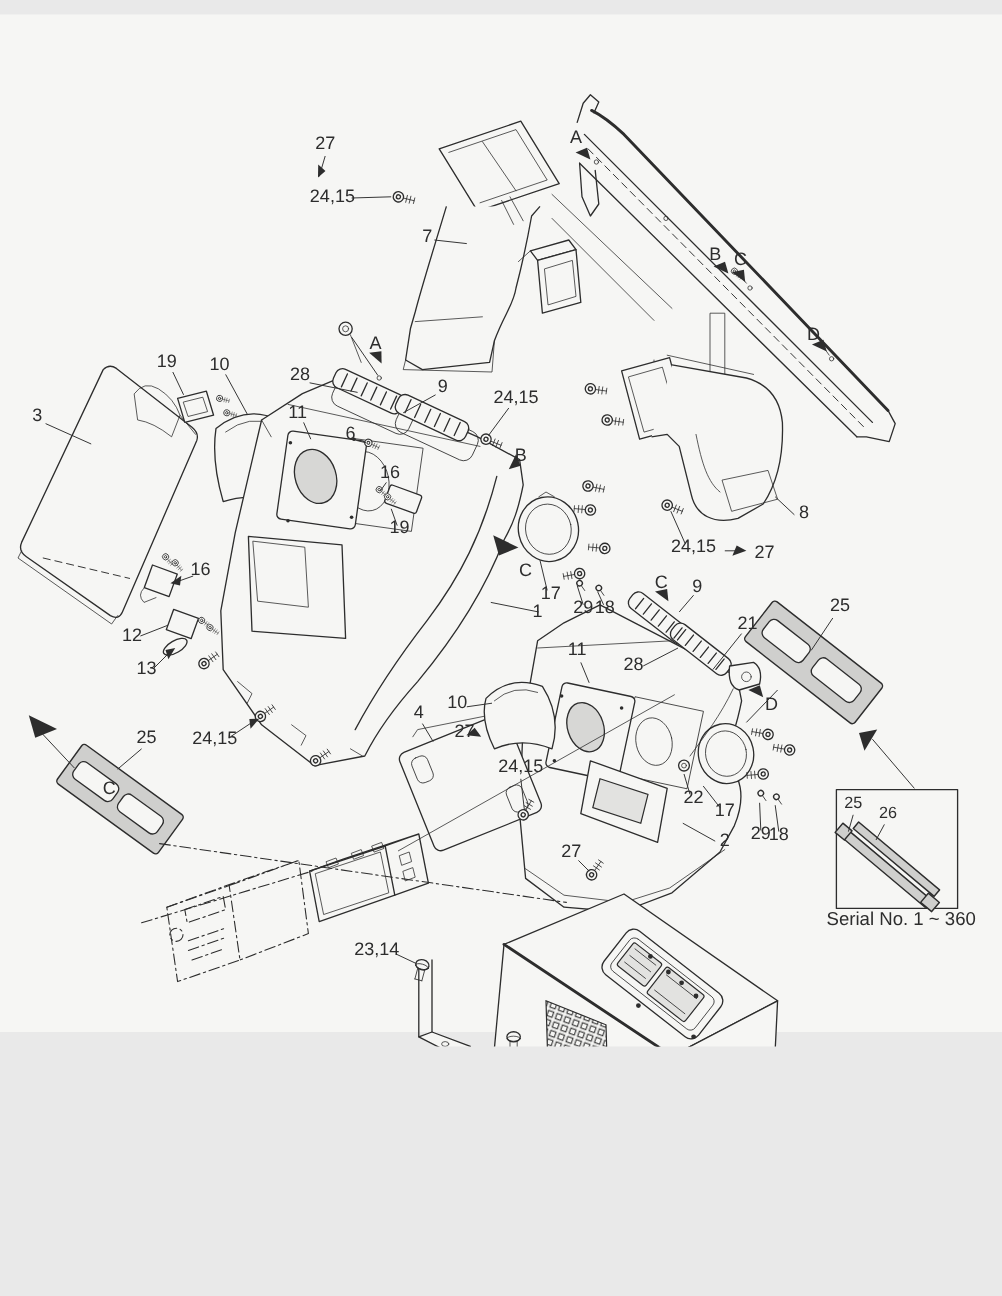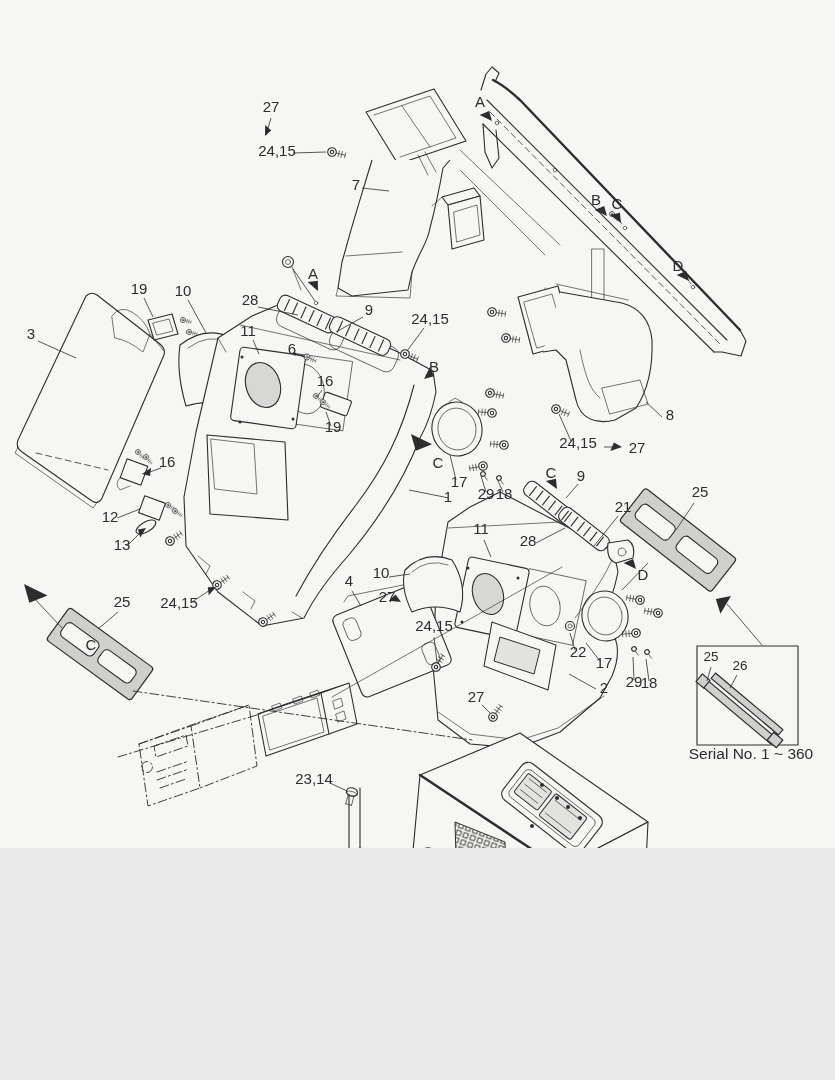--- a/index.html
+++ b/index.html
@@ -1,19 +1,19 @@
 <!DOCTYPE html>
 <html style="--paper: #f6f6f4; --ink: #2d2d2d; --shade: #d7d7d5; --bezel: #cfcfcd;"><head>
 <meta charset="utf-8">
 <style>
   :root{
     --paper:#f6f6f4; --ink:#2d2d2d; --shade:#d7d7d5; --bezel:#cfcfcd; --slot:#e2e2e0;
   }
   html,body{margin:0;padding:0;background:#e9e9e9;}
-  #stage{width:835px;height:848px;background:var(--paper);position:relative;margin:0 auto;
+  #stage{width:835px;height:848px;background:var(--paper);position:relative;margin:12px auto;
          font-family:"Liberation Sans",sans-serif;}
   svg{display:block}
   .ln{stroke:var(--ink);fill:none;stroke-width:1.1;stroke-linejoin:round;stroke-linecap:round}
   .pt{fill:var(--paper);stroke:var(--ink);stroke-width:1.1;stroke-linejoin:round}
   .shade{fill:var(--shade);stroke:var(--ink);stroke-width:1.1}
   .bez{fill:var(--bezel);stroke:var(--ink);stroke-width:1.2;stroke-linejoin:round}
   .hole{fill:var(--paper);stroke:var(--ink);stroke-width:1.1}
   .slot{fill:var(--slot);stroke:var(--ink);stroke-width:1}
   .thin{stroke-width:0.65}
   .thick{stroke-width:2.4}

